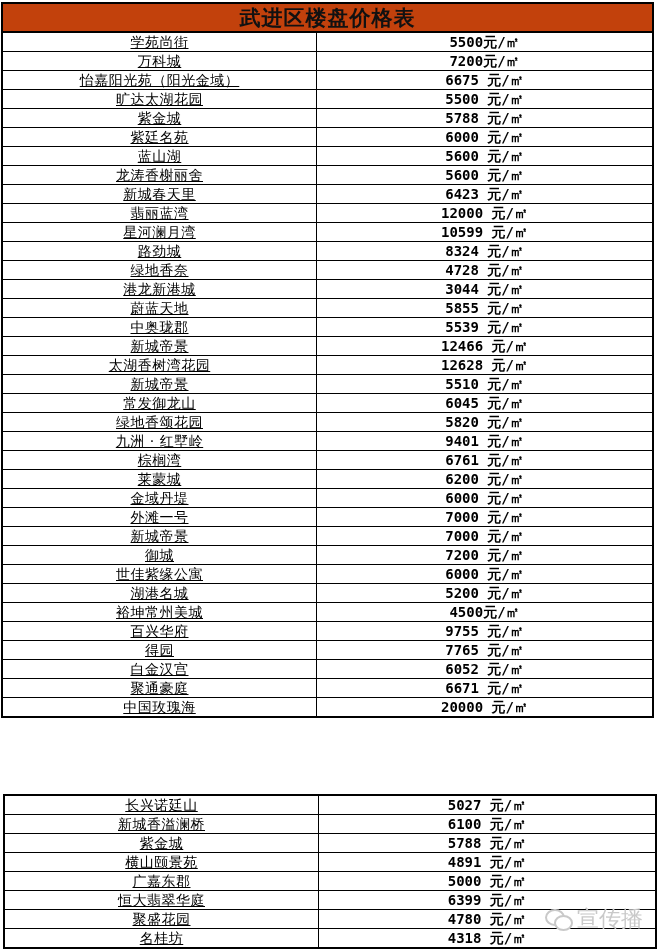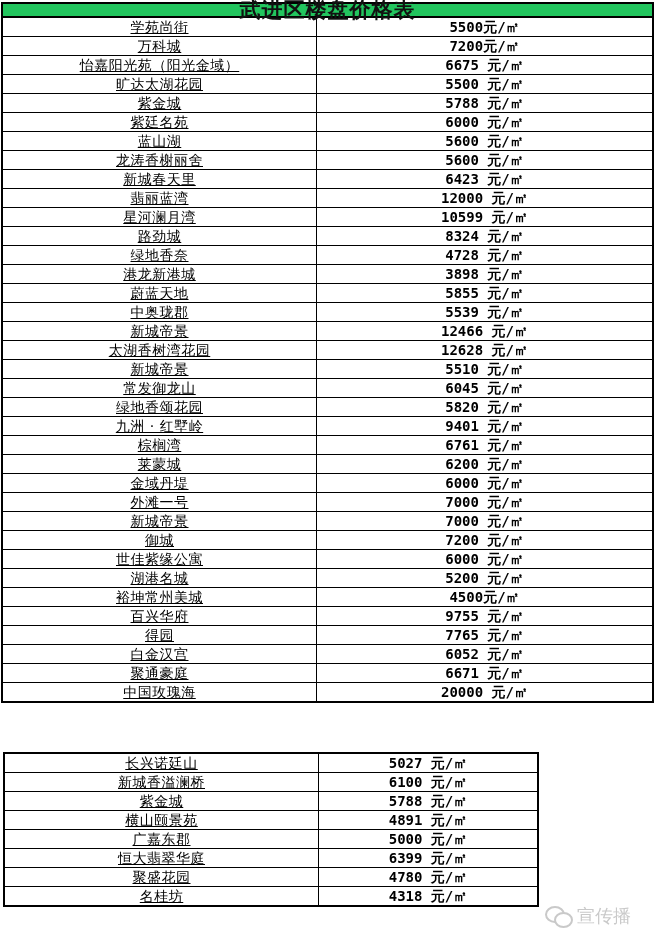--- a/index.html
+++ b/index.html
@@ -1,37 +1,37 @@
 <!DOCTYPE html>
 <html><head>
 <meta charset="utf-8">
 <style>
   html, body { margin: 0; padding: 0; background: #ffffff; }
   body { width: 659px; height: 949px; position: relative; overflow: hidden;
          font-family: "DejaVu Sans", "Liberation Sans", sans-serif; color: #000; }
   .sheet { position: absolute; }
   .sheet-top { left: 1px; top: 2px; width: 653px; }
-  .sheet-bottom { left: 3px; top: 752px; width: 536px; }
+  .sheet-bottom { left: 3px; top: 794px; width: 654px; }
   .title-bar {
-    height: 15px; background: #22c55e; border: 2px solid #000; border-bottom: 1px solid #000;
+    height: 30px; background: #c2410c; border: 2px solid #000; border-bottom: 1px solid #000;
     box-sizing: border-box; display: flex; align-items: center; justify-content: center;
     font-size: 21px; font-weight: bold; color: #111; letter-spacing: 1px;
   }
   table { border-collapse: collapse; width: 100%; table-layout: fixed; }
   td {
     height: 18px; padding: 0; border: 1px solid #000; text-align: center;
     font-size: 14px; line-height: 18px; white-space: nowrap; overflow: hidden;
   }
   td.name { width: 313px; letter-spacing: 0.5px; text-decoration: underline; }
   td.price { font-family: "DejaVu Sans Mono", "Liberation Mono", monospace; font-size: 14px; font-weight: bold; }
   .sheet-top table { border-left: 2px solid #000; border-right: 2px solid #000; border-bottom: 2px solid #000; }
   .sheet-bottom table { border: 2px solid #000; }
   .watermark {
     position: absolute; left: 545px; top: 904px; display: flex; align-items: center; gap: 6px;
-    color: #c9c9c9; font-size: 18px; pointer-events: none;
+    color: #c9c9c9; font-size: 22px; pointer-events: none;
   }
   .wm-icon { width: 26px; height: 20px; position: relative; }
   .wm-icon .b1 { position: absolute; left: 0; top: 0; width: 16px; height: 13px; border: 2px solid #c9c9c9; border-radius: 50%; }
   .wm-icon .b2 { position: absolute; left: 9px; top: 6px; width: 15px; height: 12px; border: 2px solid #c9c9c9; border-radius: 50%; background: #fff; }
 </style>
 </head>
 <body>
 
 <div class="sheet sheet-top">
   <div class="title-bar">武进区楼盘价格表</div>
@@ -84,21 +84,21 @@
         <tr>
           <td class="name">路劲城</td>
           <td class="price">8324 元/㎡</td>
         </tr>
         <tr>
           <td class="name">绿地香奈</td>
           <td class="price">4728 元/㎡</td>
         </tr>
         <tr>
           <td class="name">港龙新港城</td>
-          <td class="price">3898 元/㎡</td>
+          <td class="price">3044 元/㎡</td>
         </tr>
         <tr>
           <td class="name">蔚蓝天地</td>
           <td class="price">5855 元/㎡</td>
         </tr>
         <tr>
           <td class="name">中奥珑郡</td>
           <td class="price">5539 元/㎡</td>
         </tr>
         <tr>

